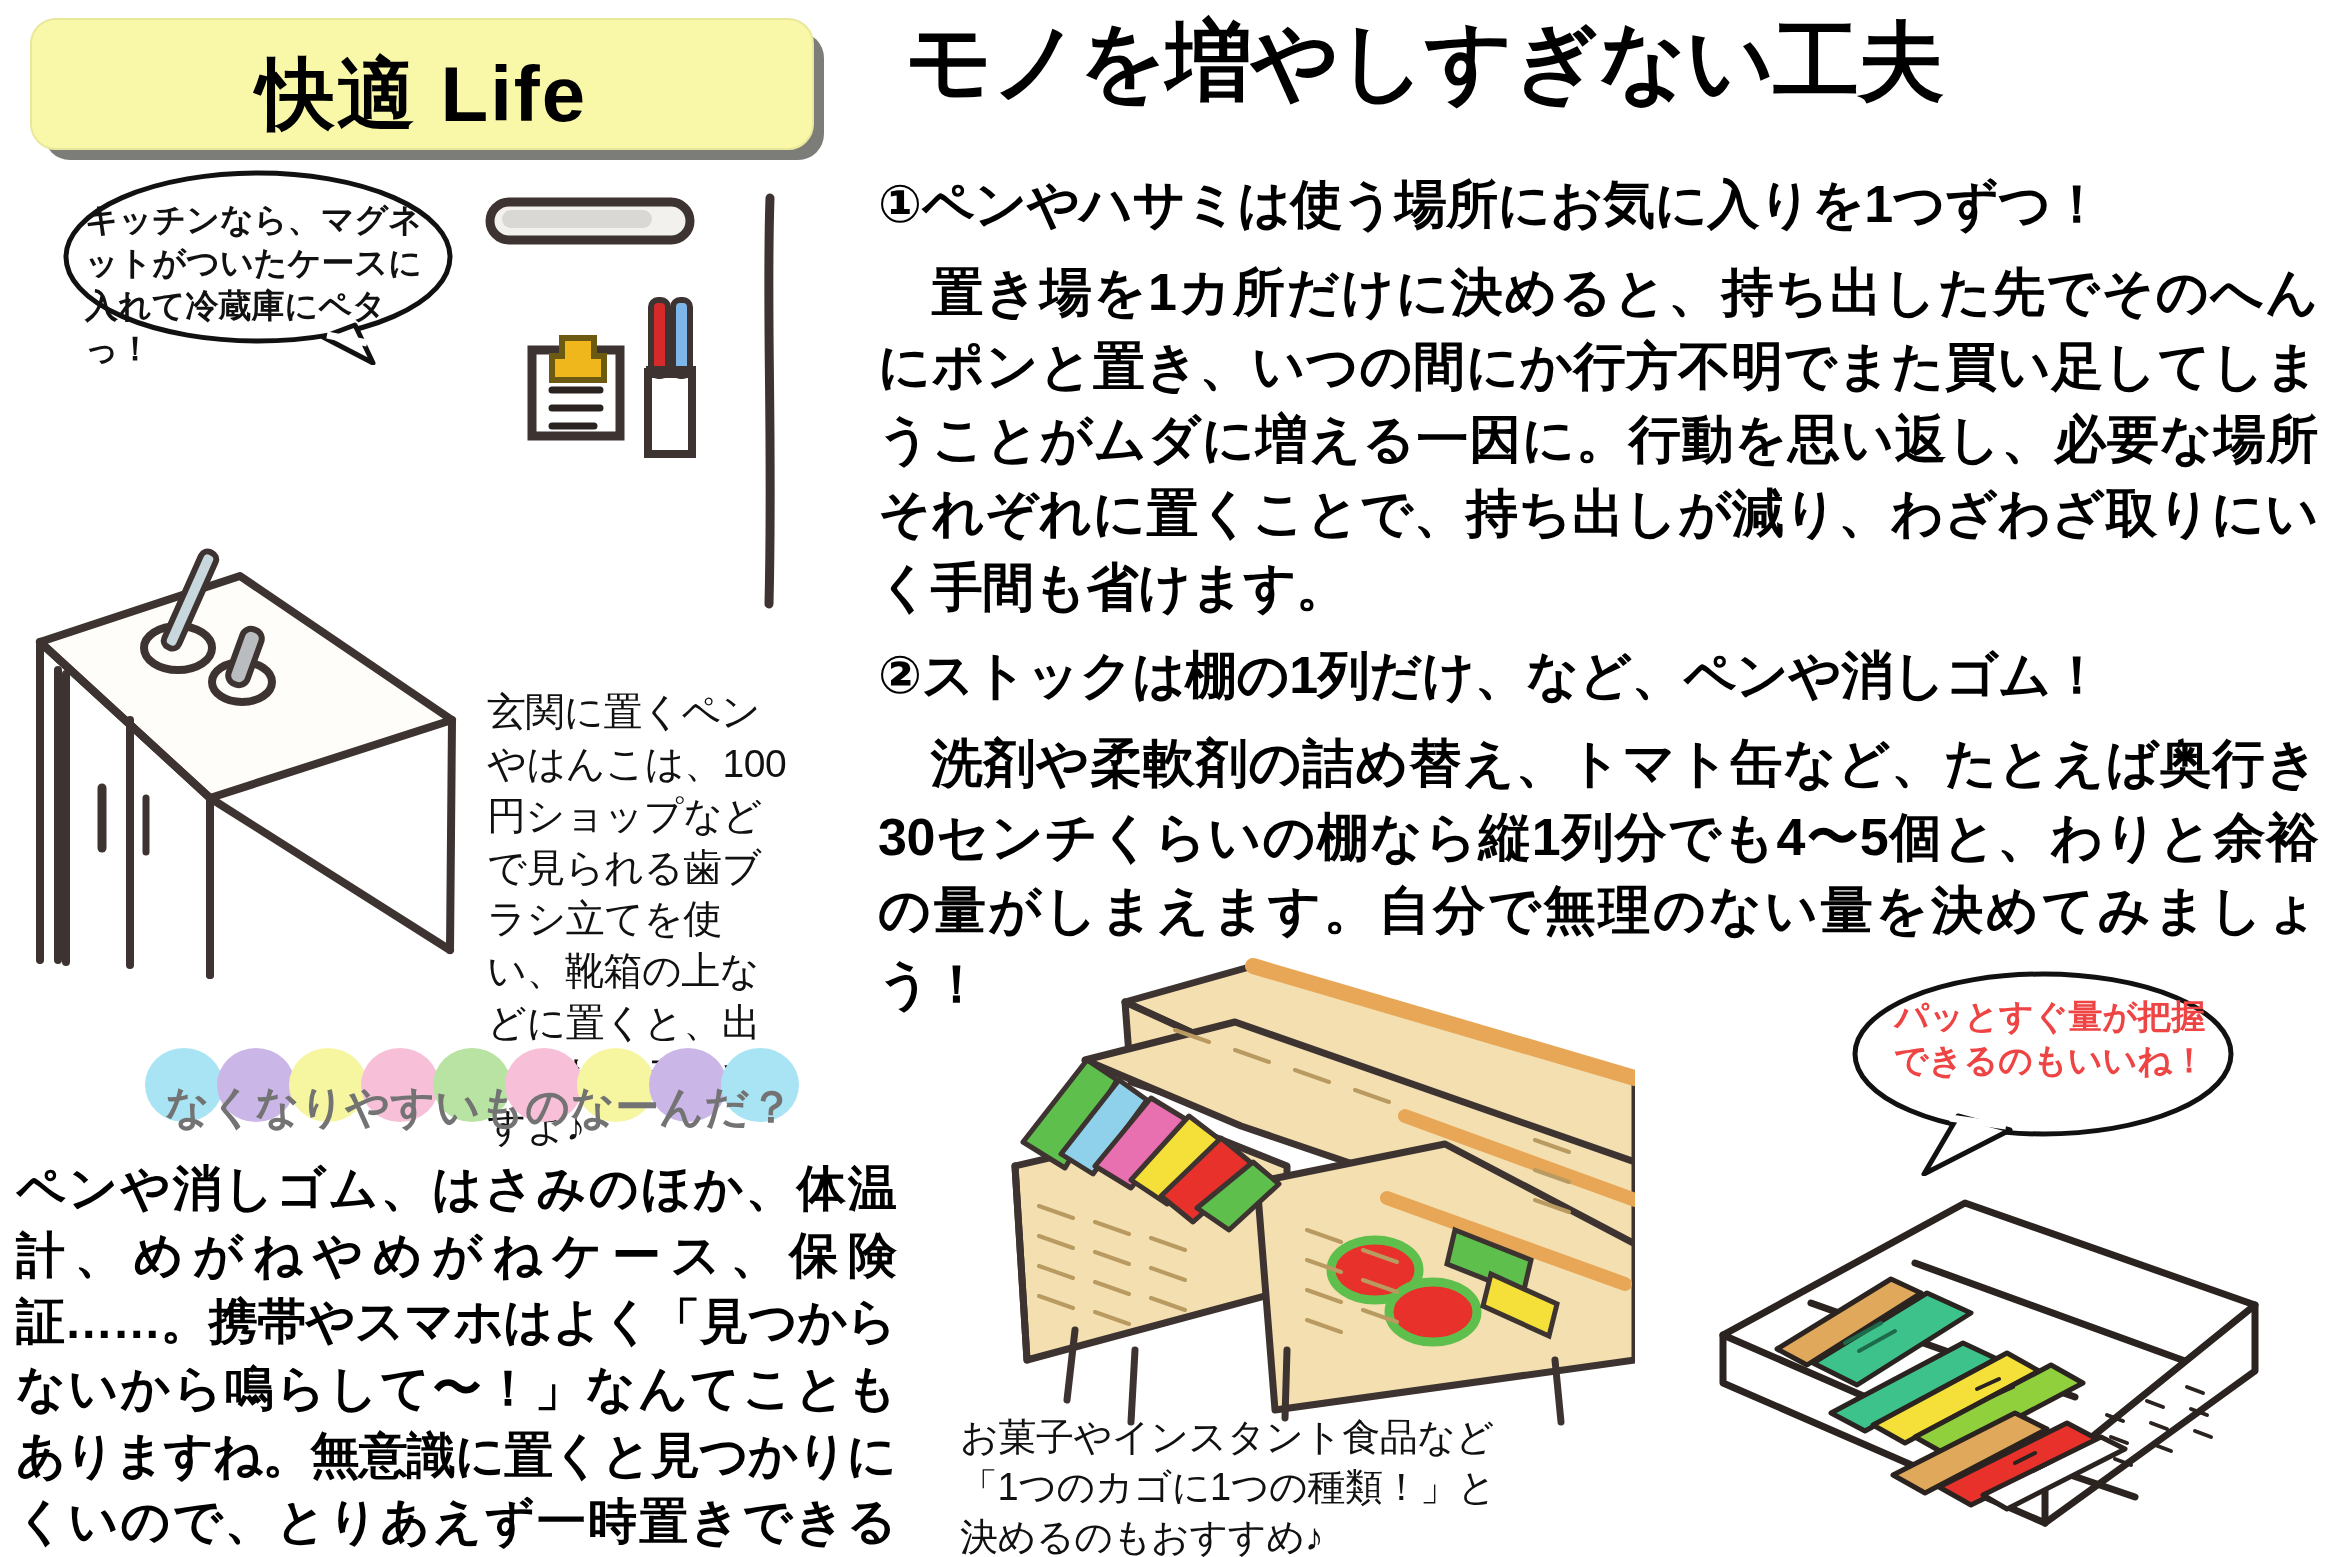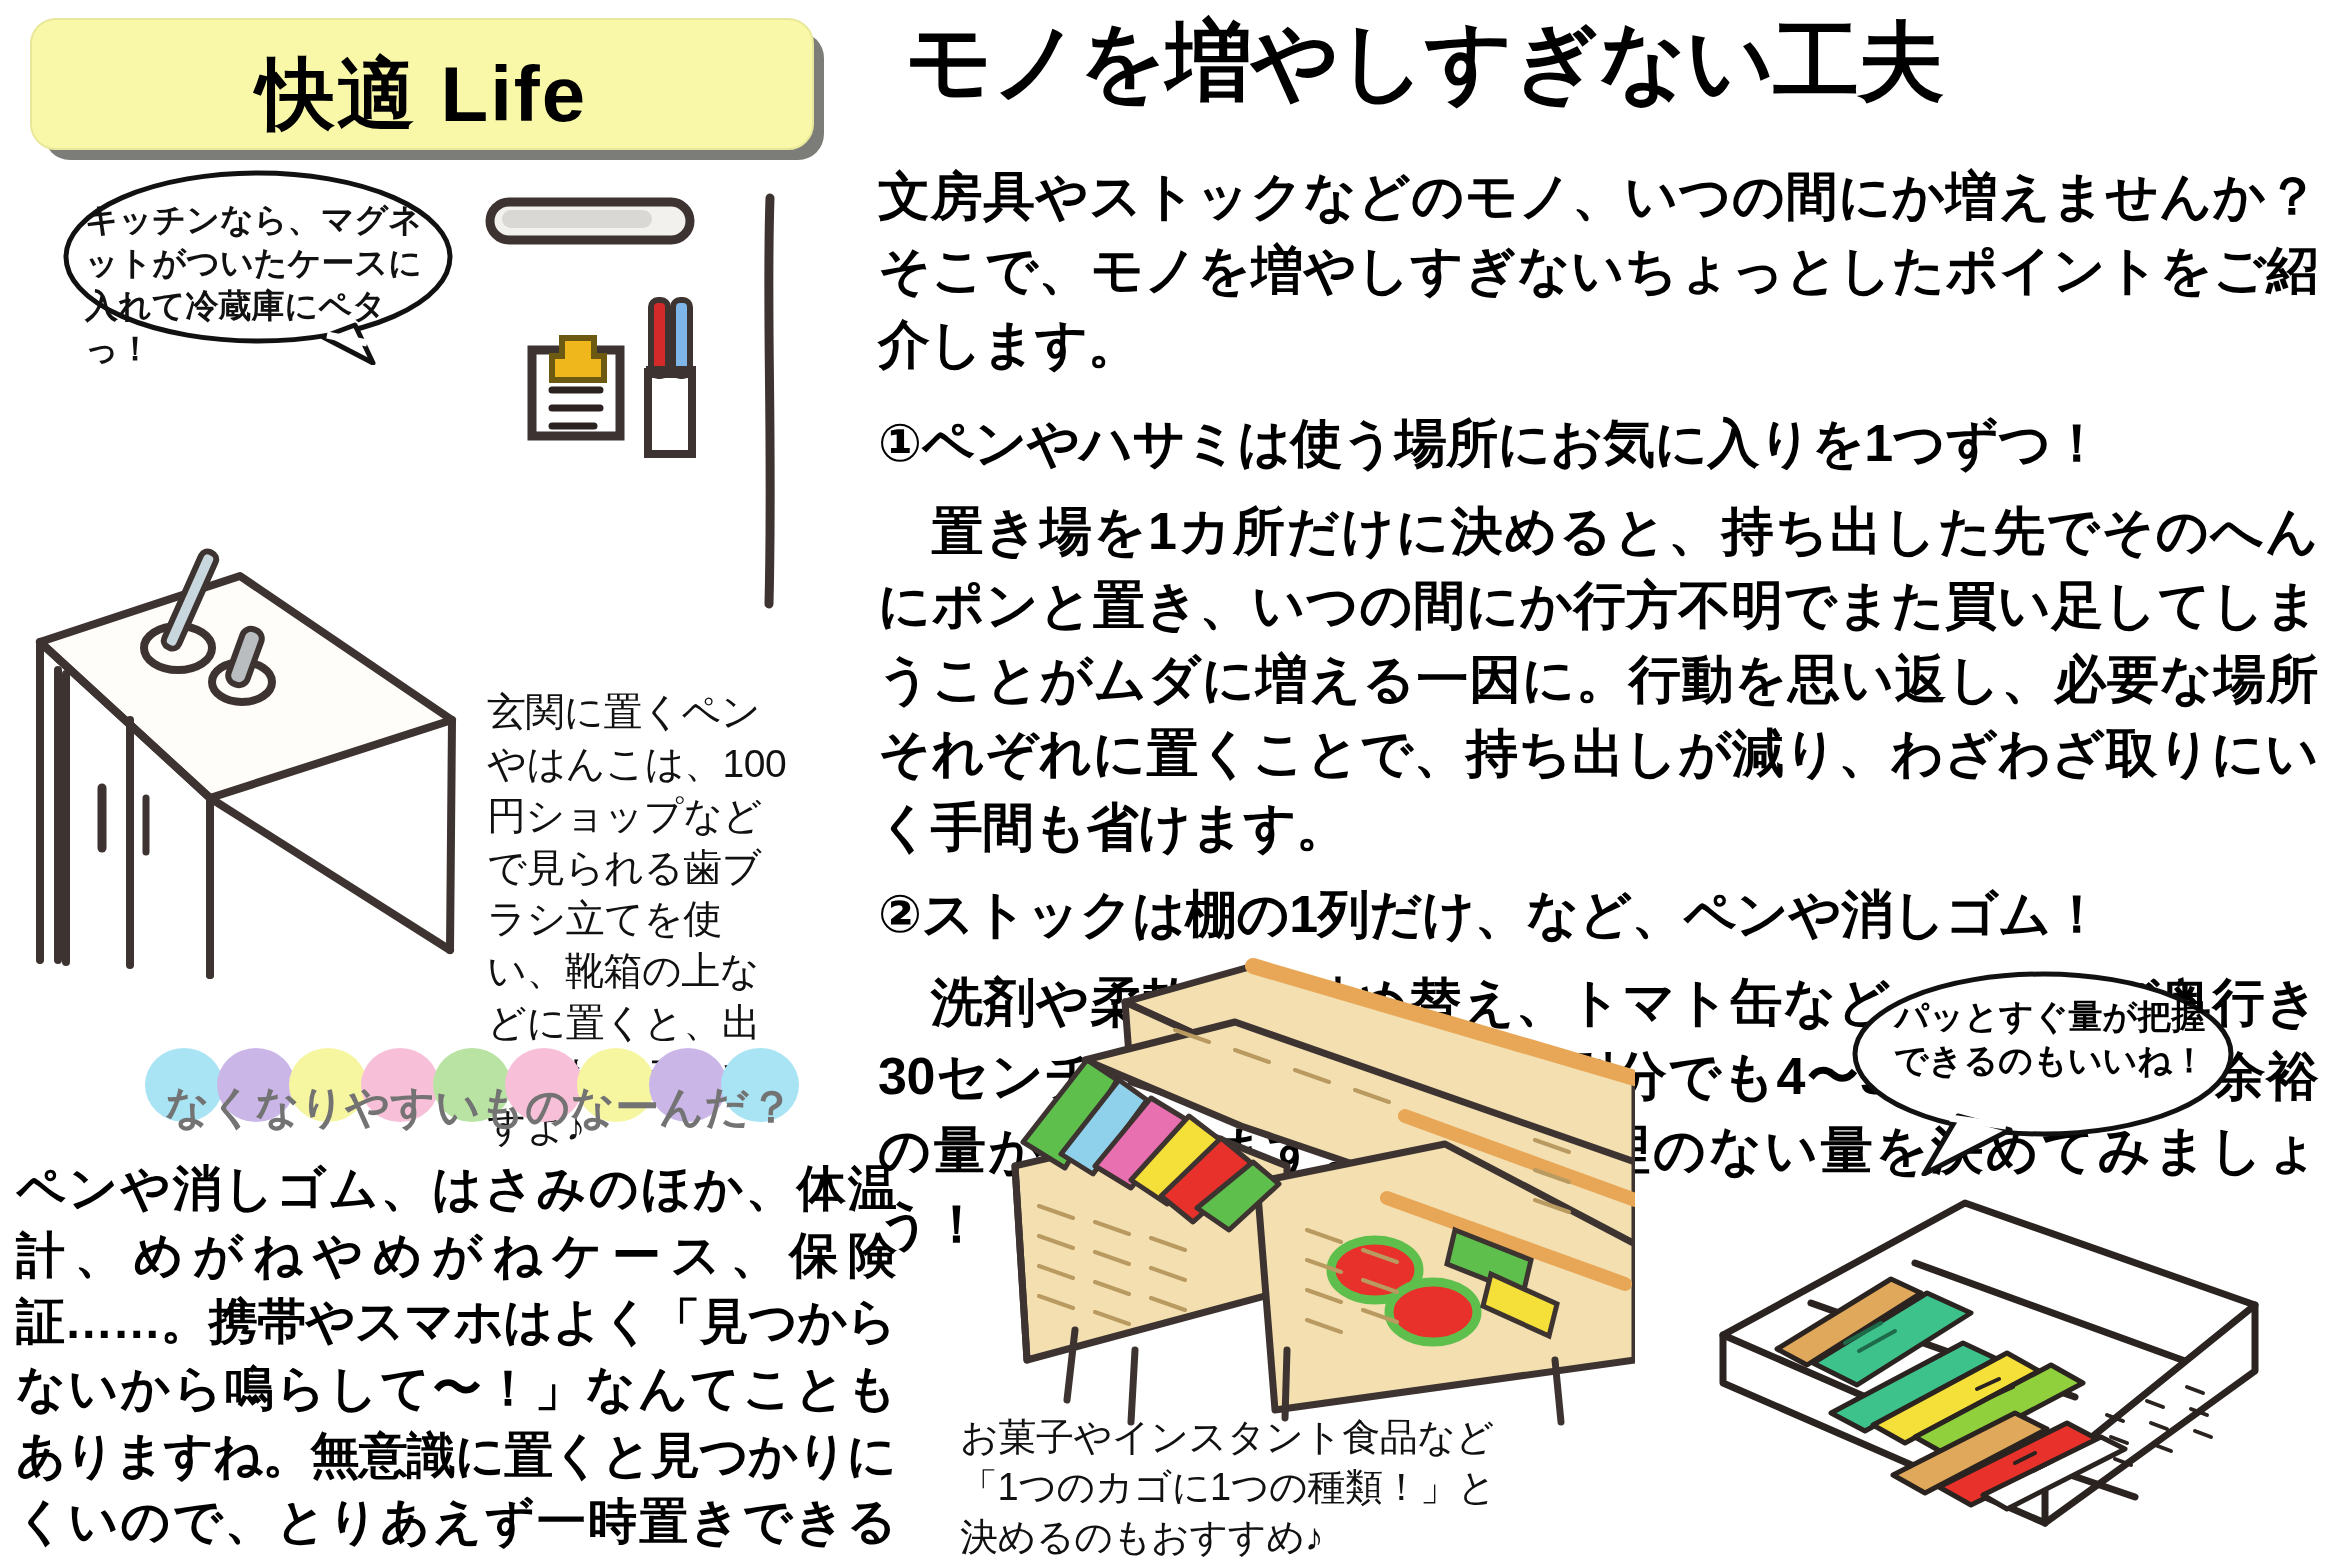--- a/index.html
+++ b/index.html
@@ -54,40 +54,39 @@
     font-size:49px;line-height:1.36;font-weight:bold;letter-spacing:-1px;color:#000;
     text-align:justify;}
 
   
   .baskets{position:absolute;left:935px;top:930px;width:700px;height:500px;}
   .cap-baskets{position:absolute;left:960px;top:1412px;width:640px;
     font-size:38px;line-height:1.32;color:#111;letter-spacing:-0.5px;}
 
   .bubble2{position:absolute;left:1838px;top:966px;width:420px;height:210px;}
   .bubble2-text{position:absolute;left:52px;top:28px;width:320px;
-    font-size:34px;line-height:1.30;font-weight:600;color:#000000;text-align:center;}
+    font-size:34px;line-height:1.30;font-weight:600;color:#ef4444;text-align:center;}
 
   .drawer{position:absolute;left:1715px;top:1175px;width:545px;height:375px;}
 </style>
 </head>
 <body>
 
 <div class="page">
 
   <div class="badge-wrap">
     <div class="badge-shadow"></div>
     <div class="badge">
       <span class="badge-text">快適 Life</span>
     </div>
   </div>
 
   <div class="headline">モノを増やしすぎない工夫</div>
 
   <div class="rightcol">
-    <p class="para lead">文房具やストックなどのモノ、いつの間にか増えませんか？　そこで、モノを増やしすぎないちょっとしたポイントをご紹介します。</p>
     <p class="para sect">①ペンやハサミは使う場所にお気に入りを1つずつ！</p>
     <p class="para">　置き場を1カ所だけに決めると、持ち出した先でそのへんにポンと置き、いつの間にか行方不明でまた買い足してしまうことがムダに増える一因に。行動を思い返し、必要な場所それぞれに置くことで、持ち出しが減り、わざわざ取りにいく手間も省けます。</p>
     <p class="para sect">②ストックは棚の1列だけ、など、ペンや消しゴム！</p>
     <p class="para">　洗剤や柔軟剤の詰め替え、トマト缶など、たとえば奥行き30センチくらいの棚なら縦1列分でも4〜5個と、わりと余裕の量がしまえます。自分で無理のない量を決めてみましょう！</p>
   </div>
 
   <div class="bubble1">
     <svg width="430" height="200" viewBox="0 0 430 200">
       <ellipse cx="203" cy="92" rx="192" ry="84" fill="#ffffff" stroke="#111" stroke-width="5"></ellipse>
       <path d="M300 160 L318 198 L268 172 Z" fill="#ffffff" stroke="#111" stroke-width="5" stroke-linejoin="round"></path>

